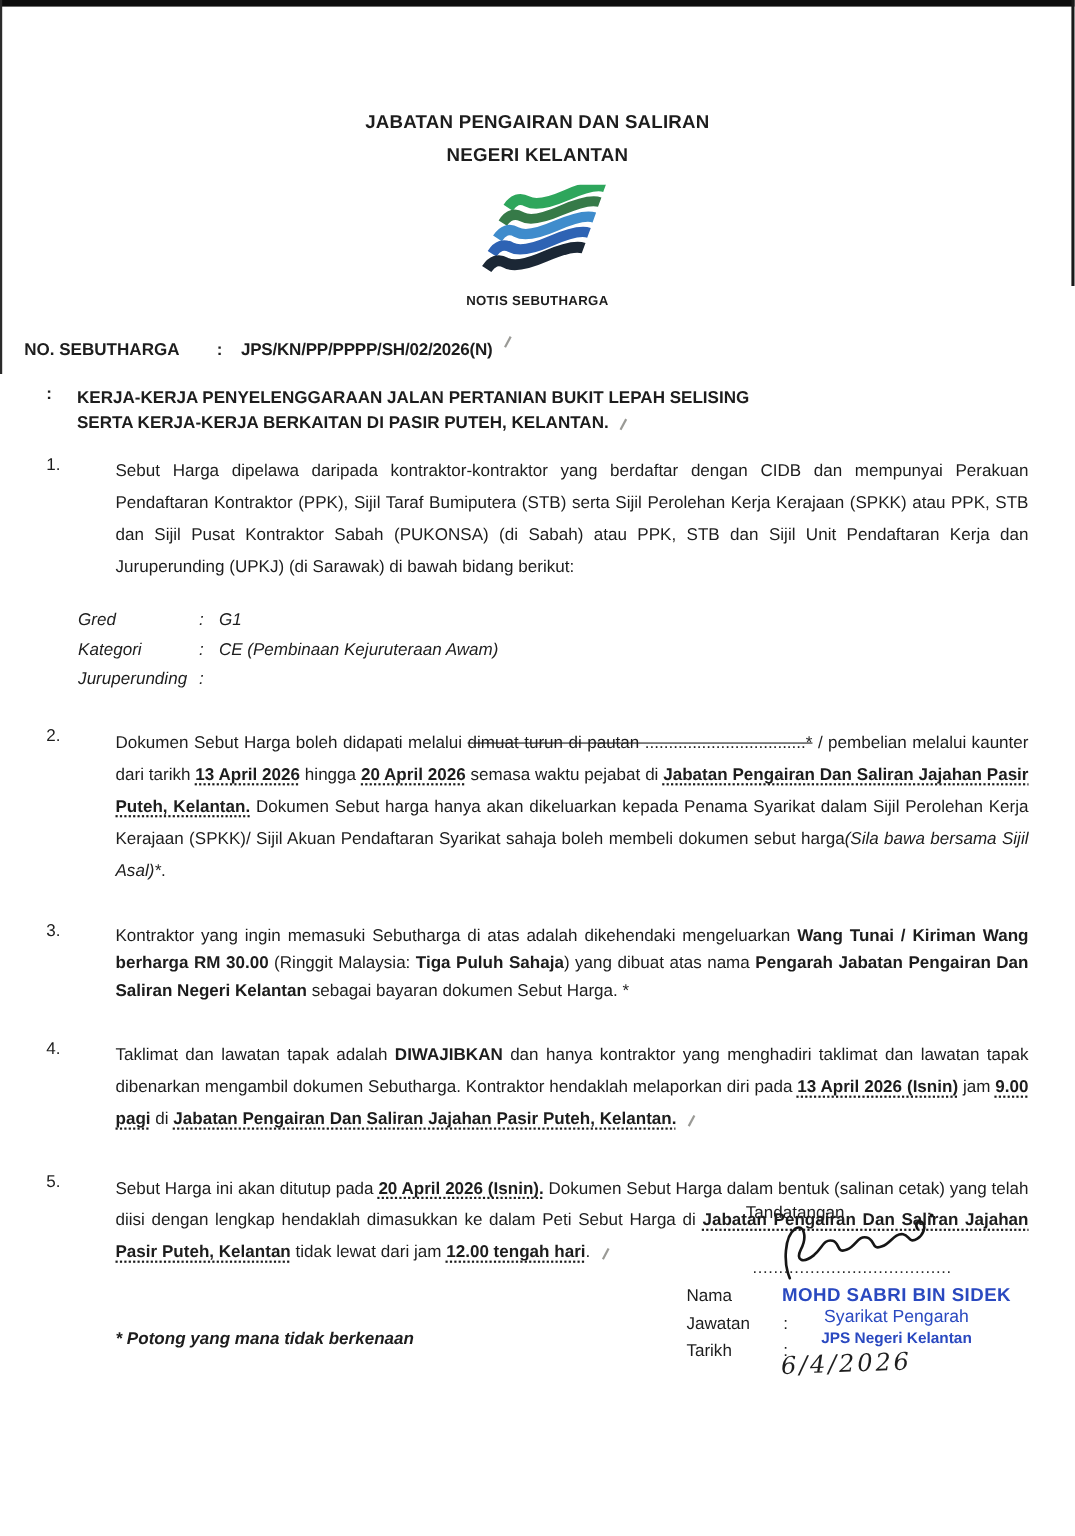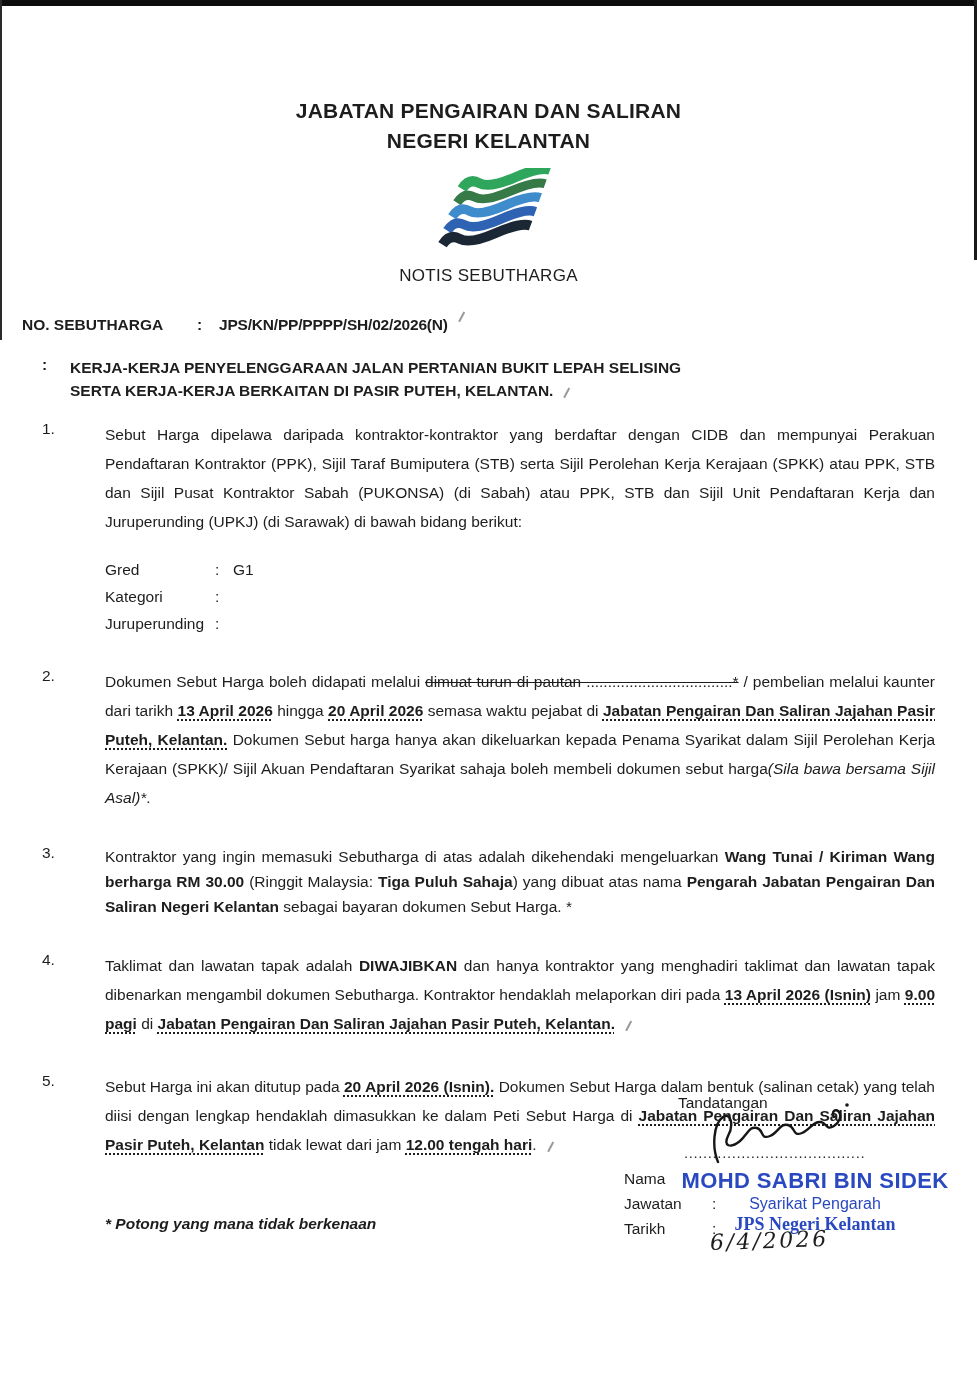--- a/index.html
+++ b/index.html
@@ -13,23 +13,23 @@
     width:977px;height:1396px;position:relative;overflow:hidden;
     font-family:"Liberation Sans", sans-serif;color:var(--ink);
     font-size:15.5px;
   }
   
   .scan-top{position:absolute;top:0;left:0;width:977px;height:6px;background:#0d0d0d;}
   .scan-left{position:absolute;top:0;left:0;width:2px;height:340px;background:#2a2a2a;}
   .scan-right{position:absolute;top:0;right:0;width:3px;height:260px;background:#1a1a1a;}
 
   .center{text-align:center;}
-  .org-title{margin-top:96px;font-size:21px;font-weight:700;line-height:30px;letter-spacing:.2px;}
+  .org-title{margin-top:96px;font-size:17px;font-weight:700;line-height:30px;letter-spacing:.2px;}
   .logo-wrap{width:150px;height:88px;margin:12px auto 0;position:relative;left:6px;}
-  .doc-title{margin-top:10px;font-size:17px;font-weight:400;letter-spacing:.3px;}
+  .doc-title{margin-top:10px;font-size:12px;font-weight:700;letter-spacing:.3px;}
 
   .ref-row{display:flex;padding:0 22px;margin-top:30px;font-weight:700;}
   .ref-label{width:175px;flex:none;}
   .ref-colon{width:22px;flex:none;}
   .ref-value{letter-spacing:-.2px;}
 
   .subject-row{display:flex;padding:0 42px;margin-top:22px;font-weight:700;}
   .subject-label{width:175px;flex:none;padding-left:26px;}
   .subject-colon{width:22px;flex:none;}
   .subject-value{width:662px;line-height:23px;padding-left:6px;}
@@ -37,21 +37,21 @@
   .item{display:flex;padding:0 42px;}
   .item-num{width:63px;flex:none;}
   .item-body{flex:1;text-align:justify;line-height:29px;}
   .item-1{margin-top:18px;}
   .item-2{margin-top:30px;}
   .item-3{margin-top:32px;}
   .item-3 .item-body{line-height:25px;}
   .item-4{margin-top:32px;}
   .item-5{margin-top:34px;}
 
-  .grade{margin:20px 42px 0 105px;line-height:27px;}
+  .grade{margin:20px 42px 0 71px;line-height:27px;font-style:italic;}
   .grade-row{display:flex;}
   .grade-label{width:110px;flex:none;}
   .grade-colon{width:18px;flex:none;}
 
   .footnote{margin:56px 42px 0 105px;font-weight:700;font-style:italic;}
 
   
   .sg-b{font-weight:700;}
   .sg-u{text-decoration:underline;text-decoration-style:dotted;text-decoration-thickness:1.7px;text-underline-offset:3px;}
   .sg-i{font-style:italic;}
@@ -63,23 +63,23 @@
   
   .sig-block{position:absolute;left:618px;top:1090px;width:350px;height:190px;}
   .sig-caption{position:absolute;left:60px;top:4px;}
   .sig-svg{position:absolute;left:78px;top:6px;}
   .sig-dots{position:absolute;left:66px;top:54px;font-size:15px;letter-spacing:.6px;color:#2a2a2a;}
   .sig-rows{position:absolute;left:6px;top:76px;line-height:25px;}
   .sig-row{display:flex;}
   .sig-row-label{width:88px;flex:none;}
   .sig-row-colon{width:20px;flex:none;}
   .stamp{position:absolute;left:62px;top:78px;width:270px;text-align:center;color:var(--stamp);}
-  .stamp-name{font-size:22px;font-weight:800;letter-spacing:.4px;white-space:nowrap;}
+  .stamp-name{font-size:17px;font-weight:800;letter-spacing:.4px;white-space:nowrap;}
   .stamp-title{font-size:16px;margin-top:1px;}
-  .stamp-org{font-size:18px;font-weight:700;margin-top:1px;font-family:Liberation Serif, serif;}
+  .stamp-org{font-size:14px;font-weight:700;margin-top:1px;}
   .hand-date{position:absolute;left:92px;top:138px;font-family:"DejaVu Serif", serif;
     font-style:italic;font-size:22px;letter-spacing:2.5px;color:#1e1e1e;transform:rotate(-2deg);}
 </style>
 </head>
 <body>
 
 <div class="scan-top"></div>
 <div class="scan-left"></div>
 <div class="scan-right"></div>
 
@@ -121,20 +121,21 @@
 
 <div class="grade">
   <div class="grade-row">
     <span class="grade-label">Gred</span>
     <span class="grade-colon">:</span>
     <span>G1</span>
   </div>
   <div class="grade-row">
     <span class="grade-label">Kategori</span>
     <span class="grade-colon">:</span>
+    <span>CE (Pembinaan Kejuruteraan Awam)</span>
   </div>
   <div class="grade-row">
     <span class="grade-label">Juruperunding</span>
     <span class="grade-colon">:</span>
   </div>
 </div>
 
 <div class="item item-2">
   <span class="item-num">2.</span>
   <span class="item-body"><span>Dokumen Sebut Harga boleh didapati melalui </span><span class="sg-strike">dimuat turun di pautan ..................................*</span><span> / pembelian melalui kaunter dari tarikh </span><span class="sg-b sg-u">13 April 2026</span><span> hingga </span><span class="sg-b sg-u">20 April 2026</span><span> semasa waktu pejabat di </span><span class="sg-b sg-u">Jabatan Pengairan Dan Saliran Jajahan Pasir Puteh, Kelantan.</span><span> Dokumen Sebut harga hanya akan dikeluarkan kepada Penama Syarikat dalam Sijil Perolehan Kerja Kerajaan (SPKK)/ Sijil Akuan Pendaftaran Syarikat sahaja boleh membeli dokumen sebut harga</span><span class="sg-i">(Sila bawa bersama Sijil Asal)*</span><span>.</span></span>

